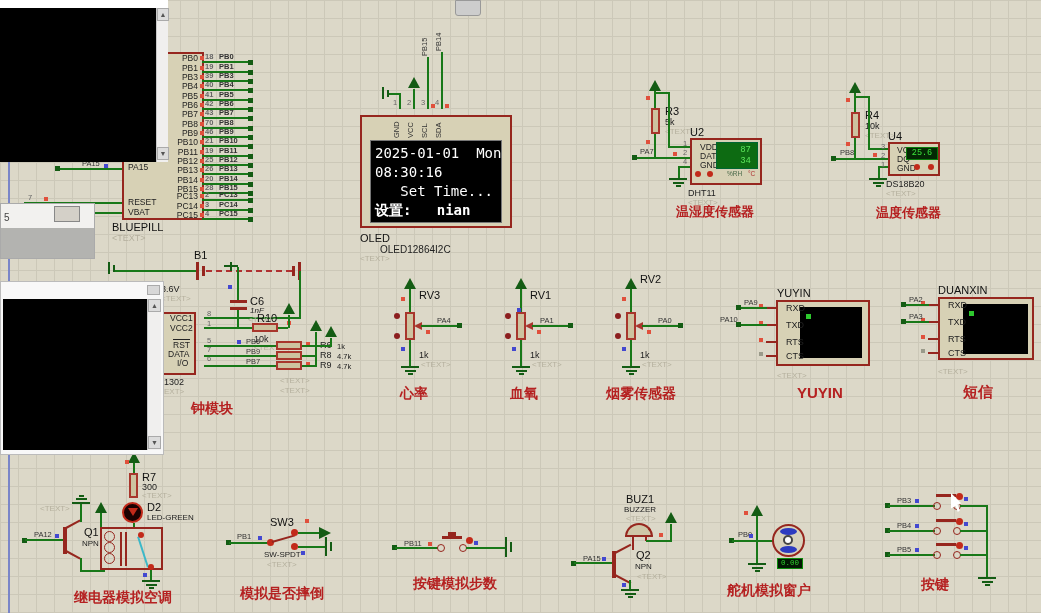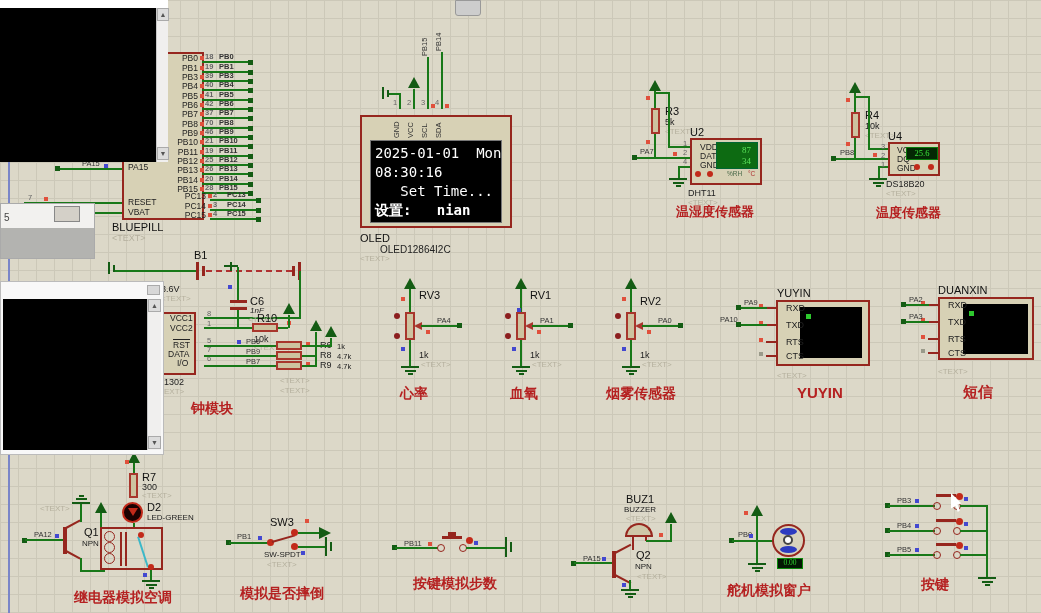--- a/index.html
+++ b/index.html
@@ -41,21 +41,21 @@
   .mw::after{content:"";position:absolute;right:-3px;bottom:-4px;width:5px;height:5px;background:#145c14}
   .mw .num{position:absolute;left:3px;bottom:0}
   .mw .net{position:absolute;left:17px;bottom:0;font-size:7.5px;color:#333}
   .mw .rm{left:-2px;bottom:1px}
   
   .tline{height:28px;font:bold 13px "DejaVu Sans Mono",monospace;color:#2ec82e;white-space:pre}
   .oline{font:14px "DejaVu Sans Mono",monospace;color:#fff;white-space:pre;line-height:19px}
   .sb{position:absolute;background:#f0efee;border-left:1px solid #c8c8c8}
   .sbtn{position:absolute;width:12px;height:13px;background:#dcdcdc;border:1px solid #aaa;font-size:7px;color:#555;text-align:center;line-height:12px}
   .krow{position:relative;height:24.6px}
-  .lcd{position:absolute;font-family:Liberation Serif, serif}
+  .lcd{position:absolute;font-family:Liberation Mono, monospace}
   .cursor{position:absolute;width:13px;height:19px;background:#fff;
     clip-path:polygon(0 0,0 82%,35% 68%,52% 100%,68% 92%,50% 60%,80% 55%);
     filter:drop-shadow(0 0 1px #000)}
 </style>
 </head>
 <body>
 
 <div id="canvas">
 
   <i class="w" style="left:8px;top:160px;width:2px;height:453px;background:#7a86c8"></i>
@@ -109,21 +109,21 @@
           <span class="mw">
             <i class="rm"></i>
             <b class="num">42</b>
             <b class="net">PB6</b>
           </span>
         </div>
         <div class="mrow">
           <span class="mi">PB7</span>
           <span class="mw">
             <i class="rm"></i>
-            <b class="num">37</b>
+            <b class="num">43</b>
             <b class="net">PB7</b>
           </span>
         </div>
         <div class="mrow">
           <span class="mi">PB8</span>
           <span class="mw">
             <i class="rm"></i>
             <b class="num">70</b>
             <b class="net">PB8</b>
           </span>
@@ -178,21 +178,21 @@
         </div>
         <div class="mrow">
           <span class="mi">PB15</span>
           <span class="mw">
             <i class="rm"></i>
             <b class="num">28</b>
             <b class="net">PB15</b>
           </span>
         </div>
       </div>
-    <div style="position:absolute;left:126px;top:192px">
+    <div style="position:absolute;left:118px;top:192px">
 
     <div class="mrow">
           <span class="mi">PC13</span>
           <span class="mw">
             <i class="rm"></i>
             <b class="num">2</b>
             <b class="net">PC13</b>
           </span>
         </div>
         <div class="mrow">
@@ -454,21 +454,21 @@
     <i class="bm" style="left:512px;top:347px"></i>
     <span class="lbl" style="left:530px;top:351px">1k</span>
     <span class="lbl ghost" style="left:532px;top:361px;font-size:8px">&lt;TEXT&gt;</span>
     <span class="gnd" style="left:512px;top:366px"></span>
     <span class="cap" style="left:510px;top:386px;font-size:14px">血氧</span>
   </div>
 
   <div>
     <span class="pwr" style="left:625px;top:278px"></span>
     <i class="w" style="left:630px;top:289px;width:2px;height:23px"></i>
-    <span class="lbl ref" style="left:640px;top:296px">RV2</span>
+    <span class="lbl ref" style="left:640px;top:274px">RV2</span>
     <i class="rm" style="left:622px;top:297px"></i>
     <div class="res" style="left:626px;top:312px;width:10px;height:28px"></div>
     <span class="dotr" style="left:615px;top:313px;width:6px;height:6px;background:#8c1f1f"></span>
     <span class="dotr" style="left:615px;top:333px;width:6px;height:6px;background:#8c1f1f"></span>
     <span style="position:absolute;left:635px;top:322px;width:0;height:0;border-top:4px solid transparent;border-bottom:4px solid transparent;border-right:8px solid #a8362c"></span>
     <i class="w" style="left:642px;top:325px;width:38px;height:2px"></i>
     <span class="lbl tiny" style="left:658px;top:317px">PA0</span>
     <span class="nsq" style="left:678px;top:323px"></span>
     <i class="rm" style="left:647px;top:330px"></i>
     <i class="w" style="left:630px;top:340px;width:2px;height:26px"></i>

